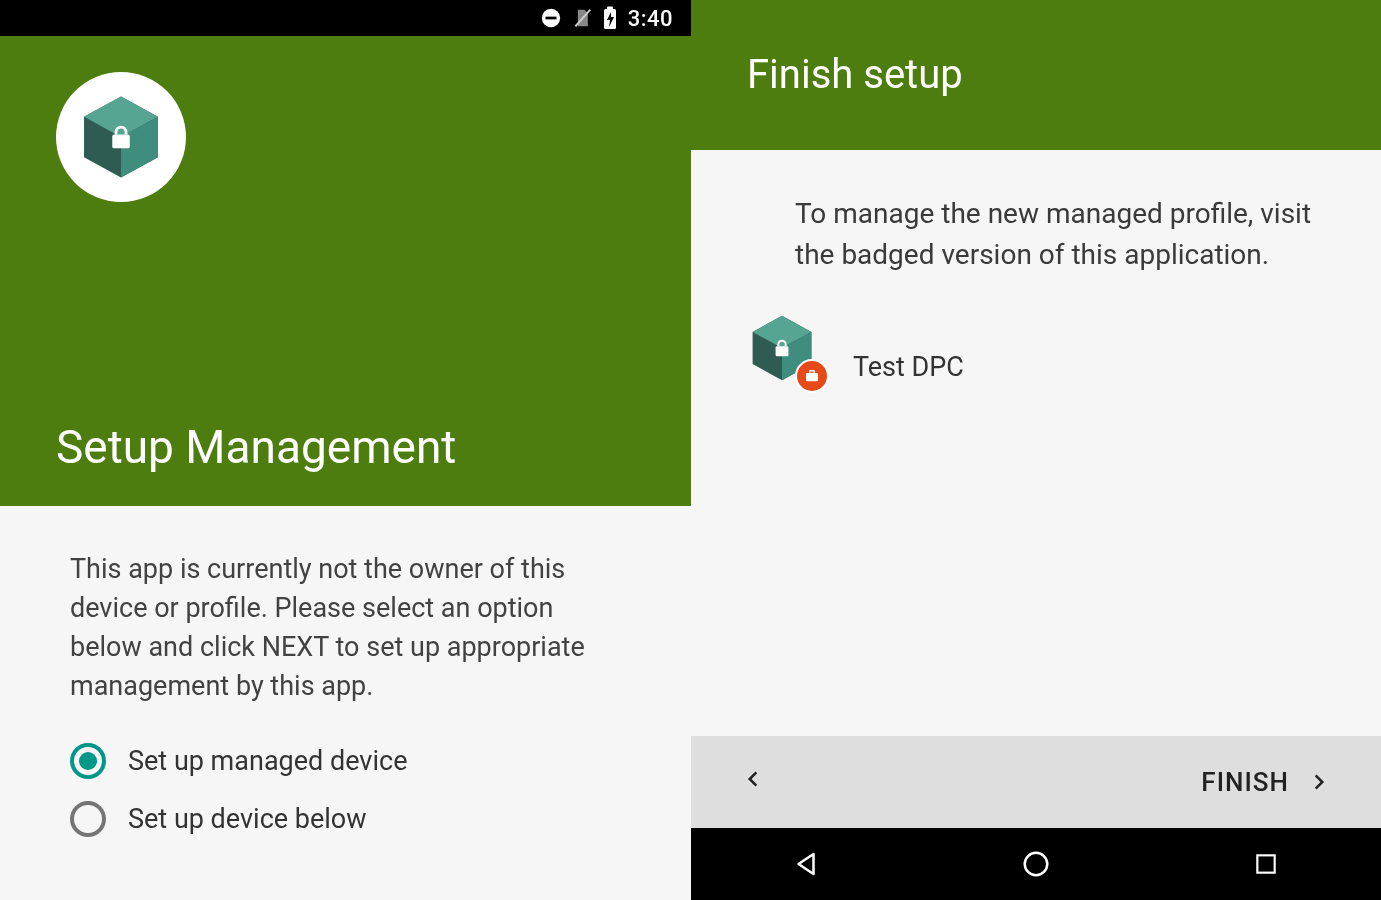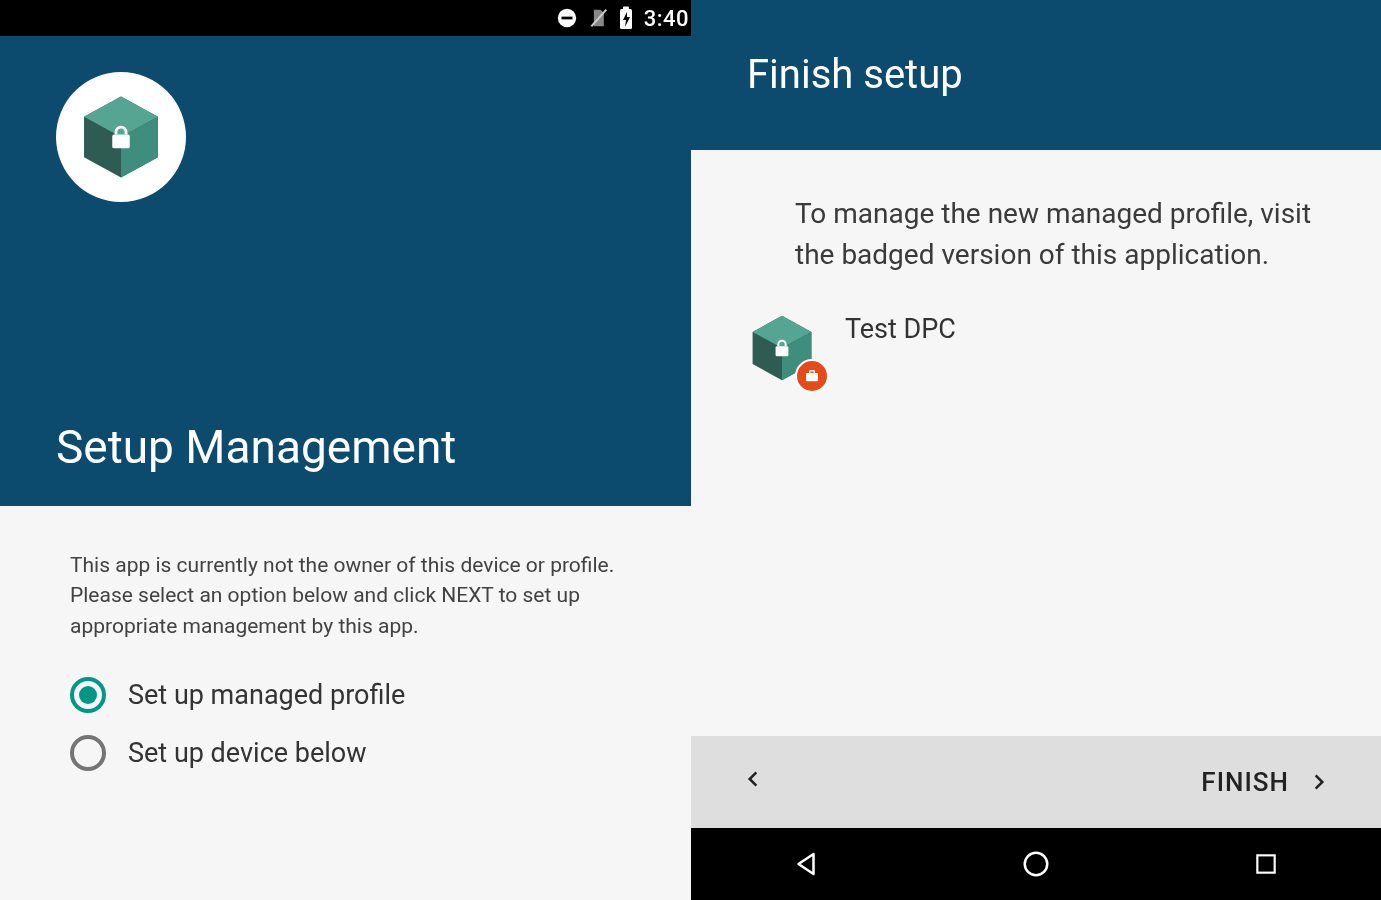--- a/index.html
+++ b/index.html
@@ -3,53 +3,53 @@
 <meta charset="utf-8">
 <style>
   * { box-sizing: border-box; margin: 0; padding: 0; }
   html, body { width: 1381px; height: 900px; font-family: Roboto, "Helvetica Neue", Arial, sans-serif; background:#fff; overflow:hidden; }
   .stage { display:flex; width:1381px; height:900px; }
   .phone { position:relative; height:900px; background:#f6f6f6; }
   .phone.left { width:691px; }
   .phone.right { width:690px; }
 
   
-  .statusbar { height:36px; background:#000; color:#fff; display:flex; align-items:center; justify-content:flex-end; padding:0 2px; gap:10px; font-size:22px; font-weight:500;}
+  .statusbar { height:36px; background:#000; color:#fff; display:flex; align-items:center; justify-content:flex-end; padding:0 18px; gap:10px; font-size:22px; font-weight:500;}
   .statusbar .sb-icon { display:inline-flex; align-items:center; justify-content:center; }
   .sb-dnd svg, .sb-sim svg, .sb-batt svg { display:block; }
   .sb-time { letter-spacing:0.5px; }
 
   
-  .teal-header { background:#0c4a6e; color:#fff; }
+  .teal-header { background:#4d7c0f; color:#fff; }
   .left .teal-header { padding:36px 70px 32px 56px; height:470px; display:flex; flex-direction:column; justify-content:space-between;}
   .right .teal-header { padding:40px 56px 42px 56px; height:150px; display:flex; align-items:center;}
 
   .app-badge { width:130px; height:130px; border-radius:50%; background:#fff; display:flex; align-items:center; justify-content:center; }
   .hex-wrap { position:relative; width:88px; height:88px; display:flex; align-items:center; justify-content:center;}
   .hex-wrap.small { width:70px; height:70px; }
   .hex-bg { position:absolute; inset:0; }
   .hex-lock { position:relative; }
 
   .title-left { font-size:46px; font-weight:400; color:#fff; }
   .title-right { font-size:40px; font-weight:400; color:#fff; }
 
   
   .body-left { padding:44px 70px 0 70px; color:#2f2f2f; }
-  .body-left .desc { font-size:21px; line-height:1.45; color:#424242; font-weight:400;}
+  .body-left .desc { font-size:27px; line-height:1.45; color:#424242; font-weight:400;}
   .options { margin-top:36px; display:flex; flex-direction:column; gap:22px; }
   .option { display:flex; align-items:center; gap:22px; cursor:pointer; }
   .radio { width:36px; height:36px; border-radius:50%; border:4px solid #757575; display:flex; align-items:center; justify-content:center; flex-shrink:0;}
   .radio.checked { border-color:#009688; }
   .radio .dot { width:18px; height:18px; border-radius:50%; background:#009688; display:none;}
   .radio.checked .dot { display:block; }
   .option-label { font-size:27px; color:#333; }
 
   .body-right { padding:44px 56px 0 56px; color:#2f2f2f; }
   .body-right .desc { font-size:28px; line-height:1.45; color:#3a3a3a;margin-left:48px; }
-  .app-row { display:flex; align-items:flex-start; gap:28px; margin-top:38px; }
+  .app-row { display:flex; align-items:flex-end; gap:36px; margin-top:38px; }
   .app-icon-wrap { position:relative; width:70px; height:70px; }
   .work-badge { position:absolute; right:-12px; bottom:-10px; width:34px; height:34px; border-radius:50%; background:#e64a19; border:2px solid #fff; display:flex; align-items:center; justify-content:center;}
   .app-name { font-size:27px; color:#333; }
 
   
   .footer { position:absolute; left:0; right:0; bottom:72px; height:92px; background:#dedede; display:flex; align-items:center; justify-content:space-between; padding:0 52px; }
   .footer .chev { font-size:34px; color:#222; font-weight:300; }
   .footer .finish { display:flex; align-items:center; gap:20px; font-size:26px; letter-spacing:1px; color:#222; font-weight:500; cursor:pointer;}
 
   
@@ -103,21 +103,21 @@
       <h1 class="title-left">Setup Management</h1>
     </div>
 
     <div class="body-left">
       <p class="desc">This app is currently not the owner of this device or profile. Please select an option below and click NEXT to set up appropriate management by this app.</p>
       <div class="options">
         <div class="option">
           <span class="radio checked">
               <span class="dot"></span>
             </span>
-          <span class="option-label">Set up managed profile</span>
+          <span class="option-label">Set up managed device</span>
         </div>
         <div class="option">
           <span class="radio"></span>
           <span class="option-label">Set up device below</span>
         </div>
       </div>
     </div>
   </div>
 
   <div class="phone right">

